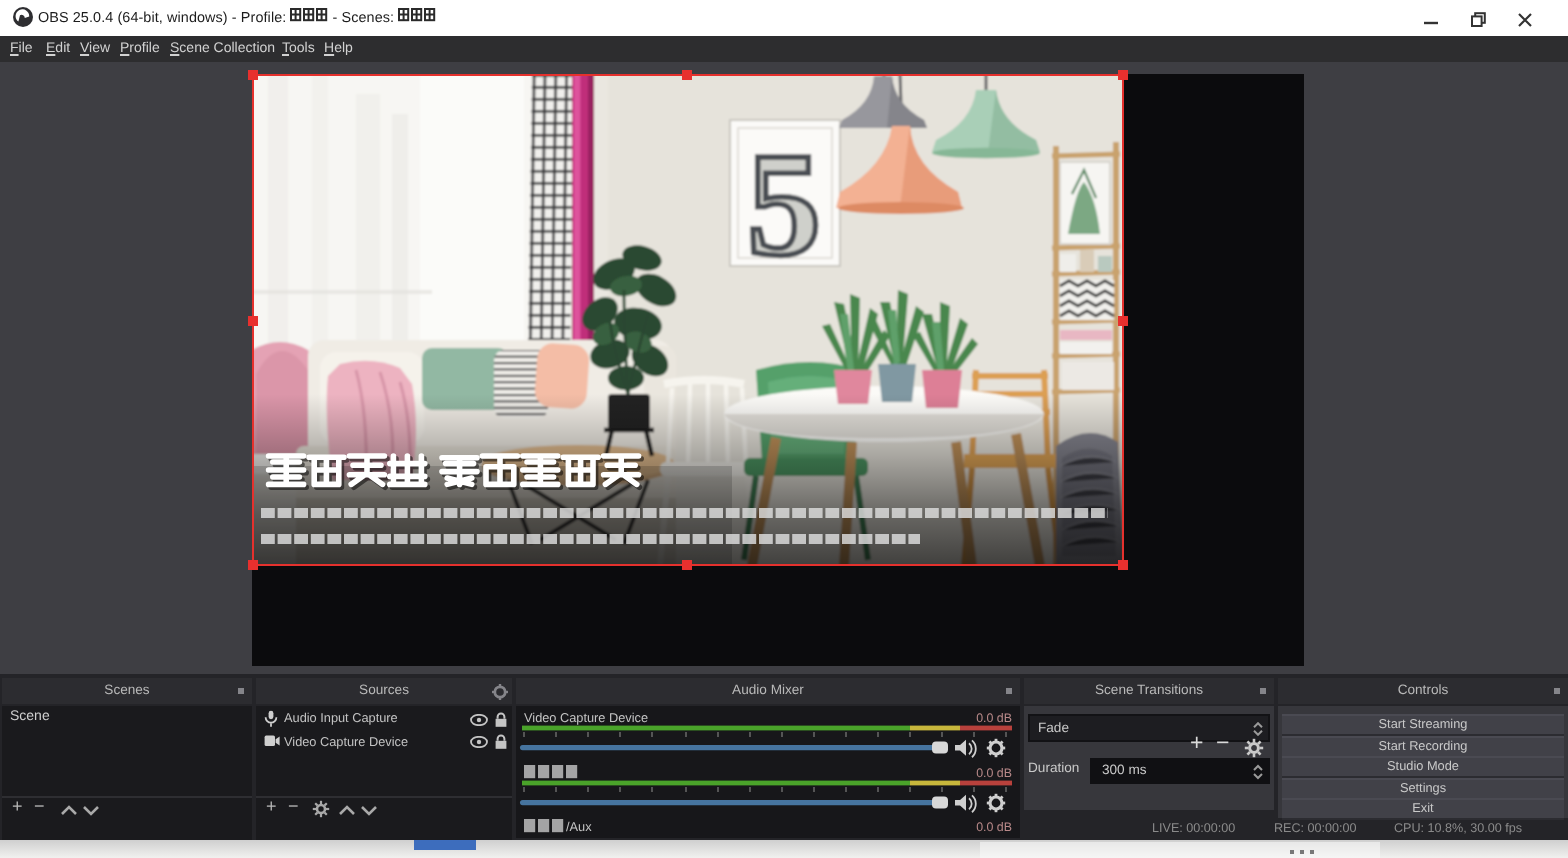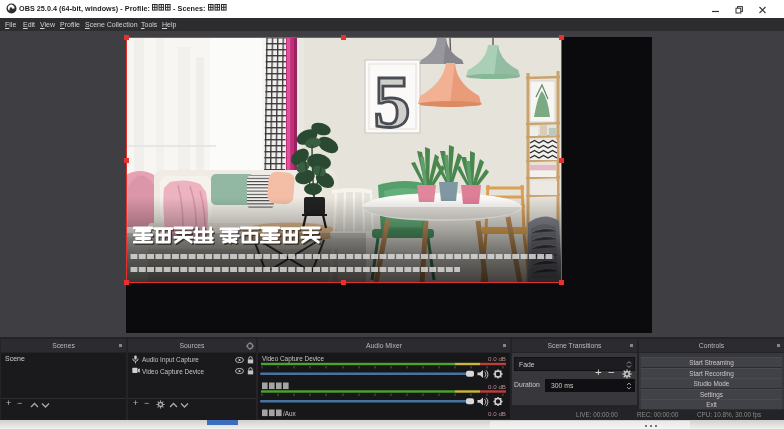--- a/index.html
+++ b/index.html
@@ -1,20 +1,20 @@
 <!DOCTYPE html>
 <html><head><meta charset="utf-8">
 <style>
   html,body{margin:0;padding:0;}
   body{width:784px;height:429px;overflow:hidden;position:relative;
        font-family:"Liberation Sans",sans-serif;background:#3e3e43;}
   .abs{position:absolute;}
   
   #titlebar{left:0;top:0;width:784px;height:18px;background:#ffffff;}
-  #titletext{left:19px;top:4px;font-size:7.2px;font-weight:bold;color:#1c1c1c;letter-spacing:.05px;}
+  #titletext{left:19px;top:4px;font-size:7.2px;font-weight:normal;color:#1c1c1c;letter-spacing:.05px;}
   .cjk3{display:inline-block;width:19px;height:6px;position:relative;top:0px;}
   
   #menubar{left:0;top:18px;width:784px;height:13px;background:#2d2d2f;
            font-size:7px;color:#d2d2d2;}
   #menubar span{position:absolute;top:2.5px;}
   
   #mainarea{left:0;top:31px;width:784px;height:306px;background:#3e3e43;}
   #canvas{left:126px;top:37px;width:526px;height:296px;background:#0b0b0d;}
   #photo{left:126px;top:37px;width:436px;height:246px;}
   .handle{width:5px;height:5px;background:#e8302e;z-index:5;}

